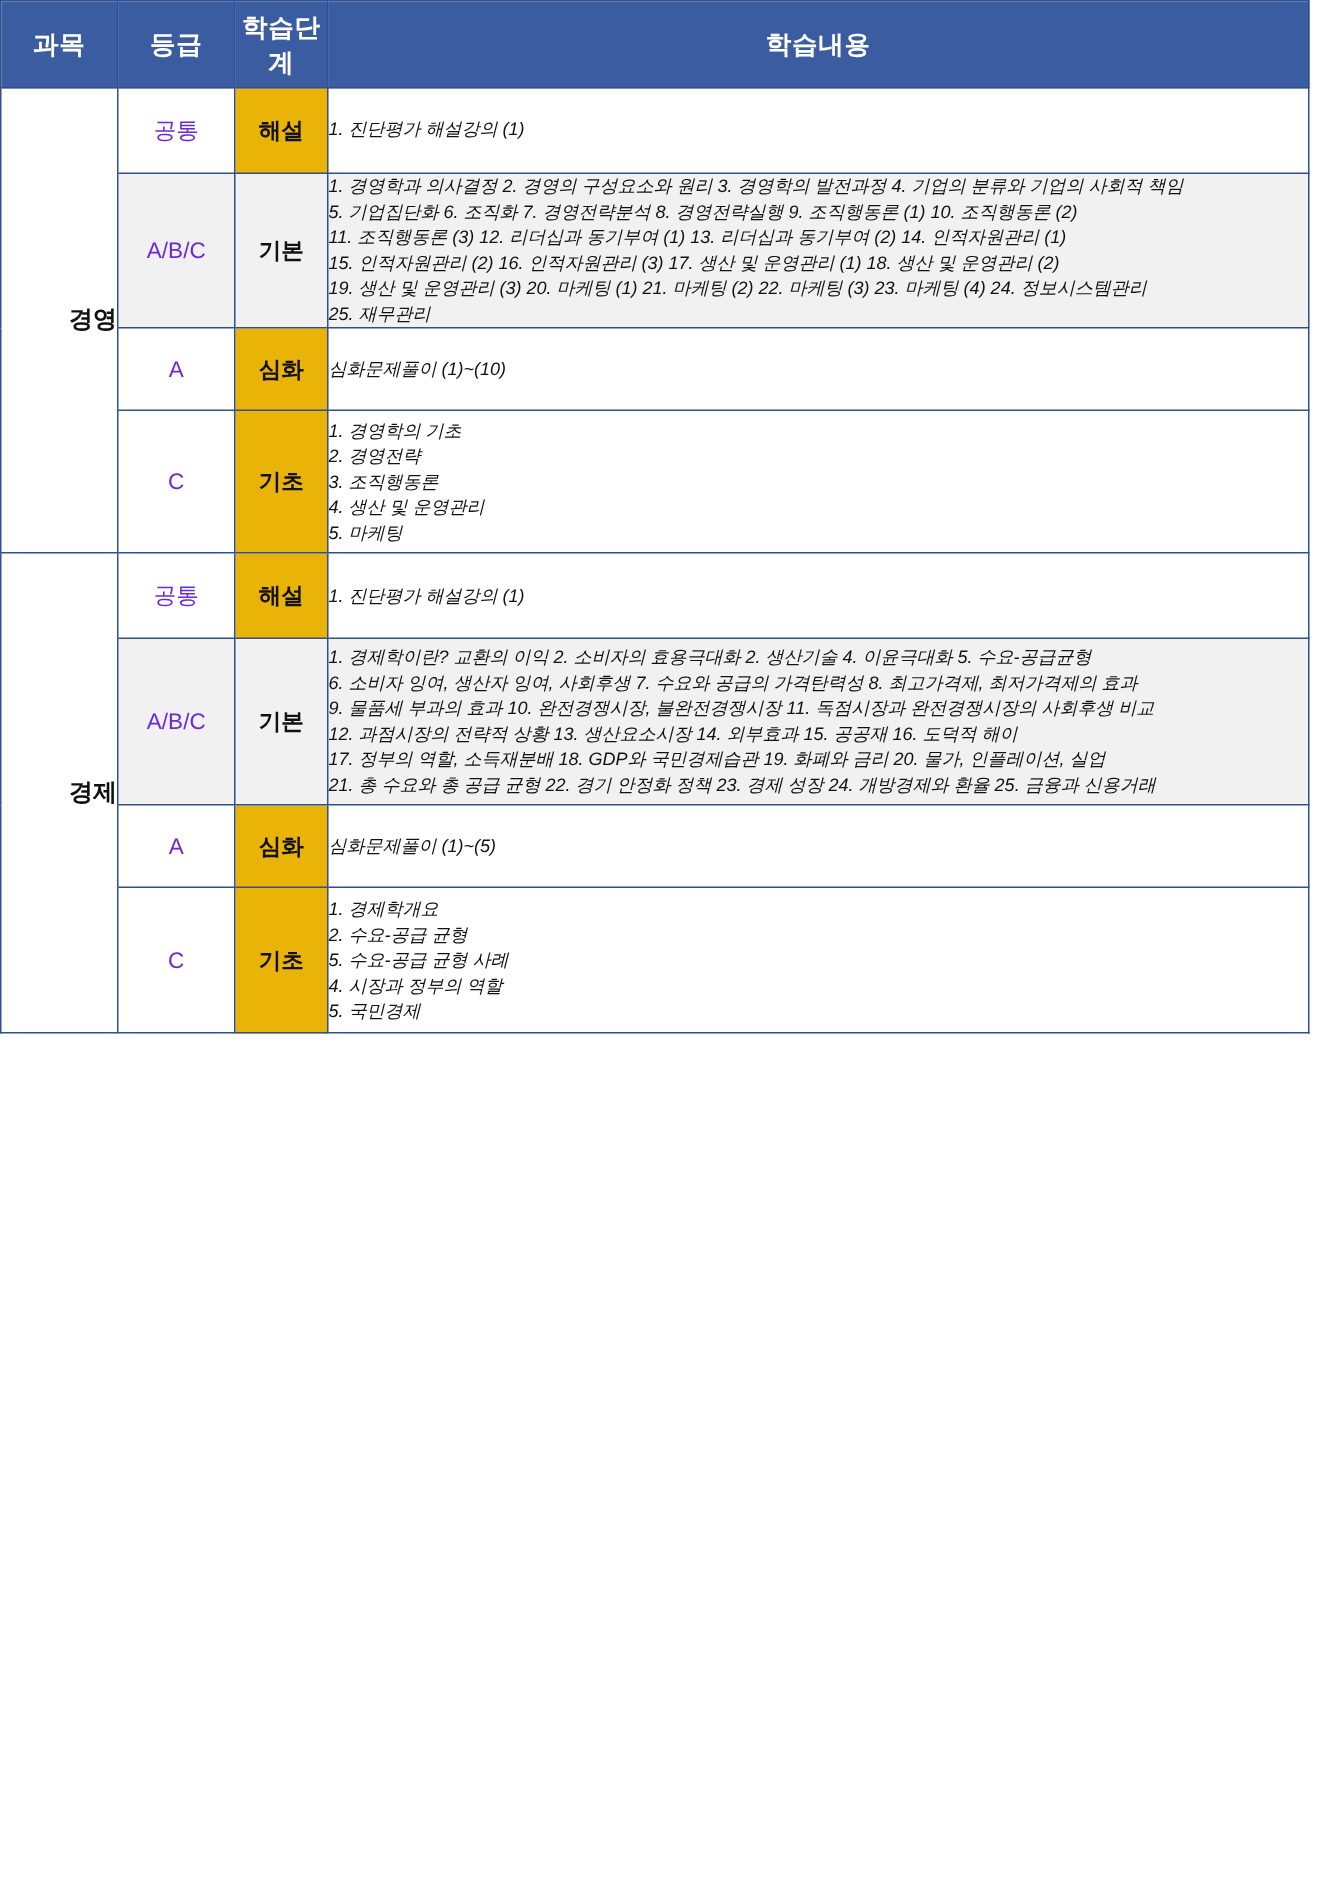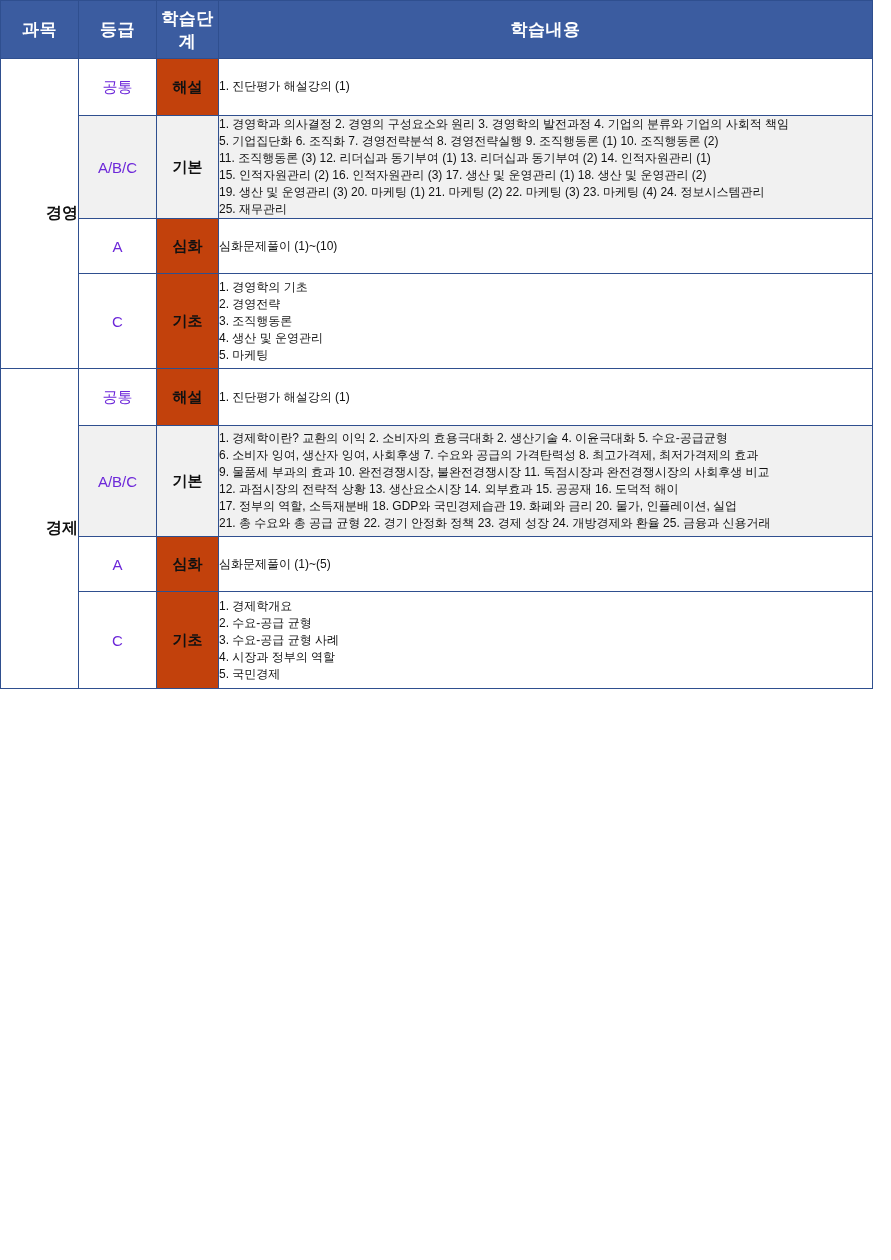--- a/index.html
+++ b/index.html
@@ -51,39 +51,40 @@
     text-align: center;
     font-size: 15px;
     color: #6d28d9;
     background: #ffffff;
   }
   td.stage-cell {
     text-align: center;
     font-size: 15px;
     font-weight: bold;
     color: #111111;
-    background: #c2410c;
+    background: #eab308;
   }
   td.content-cell {
     font-size: 12px;
     line-height: 1.42;
     color: #111111;
     padding: 7px 8px 7px 8px;
     background: #ffffff;
     text-align: left;
   }
   tr.shaded td.grade-cell,
   tr.shaded td.stage-cell,
   tr.shaded td.content-cell {
     background: #f1f1f1;
   }
   .content-line {
     display: block;
     white-space: nowrap;
     overflow: hidden;
+    font-style: italic;
   }
   
   tr.r-explain td { height: 56px; }
   tr.r-basic-mgmt td { height: 99px; }
   tr.r-deep td { height: 54px; }
   tr.r-base-mgmt td { height: 94px; margin-left: 28px; }
   tr.r-basic-econ td { height: 110px; }
   tr.r-base-econ td { height: 96px; }
 </style>
 </head>
@@ -169,19 +170,19 @@
         <td class="content-cell">
           <span class="content-line">심화문제풀이 (1)~(5)</span>
         </td>
       </tr>
       <tr class="r-base-econ">
         <td class="grade-cell">C</td>
         <td class="stage-cell">기초</td>
         <td class="content-cell">
           <span class="content-line">1. 경제학개요</span>
           <span class="content-line">2. 수요-공급 균형</span>
-          <span class="content-line">3. 수요-공급 균형 사례</span>
+          <span class="content-line">5. 수요-공급 균형 사례</span>
           <span class="content-line">4. 시장과 정부의 역할</span>
           <span class="content-line">5. 국민경제</span>
         </td>
       </tr>
     </tbody>
 </table>
 
 </body></html>

